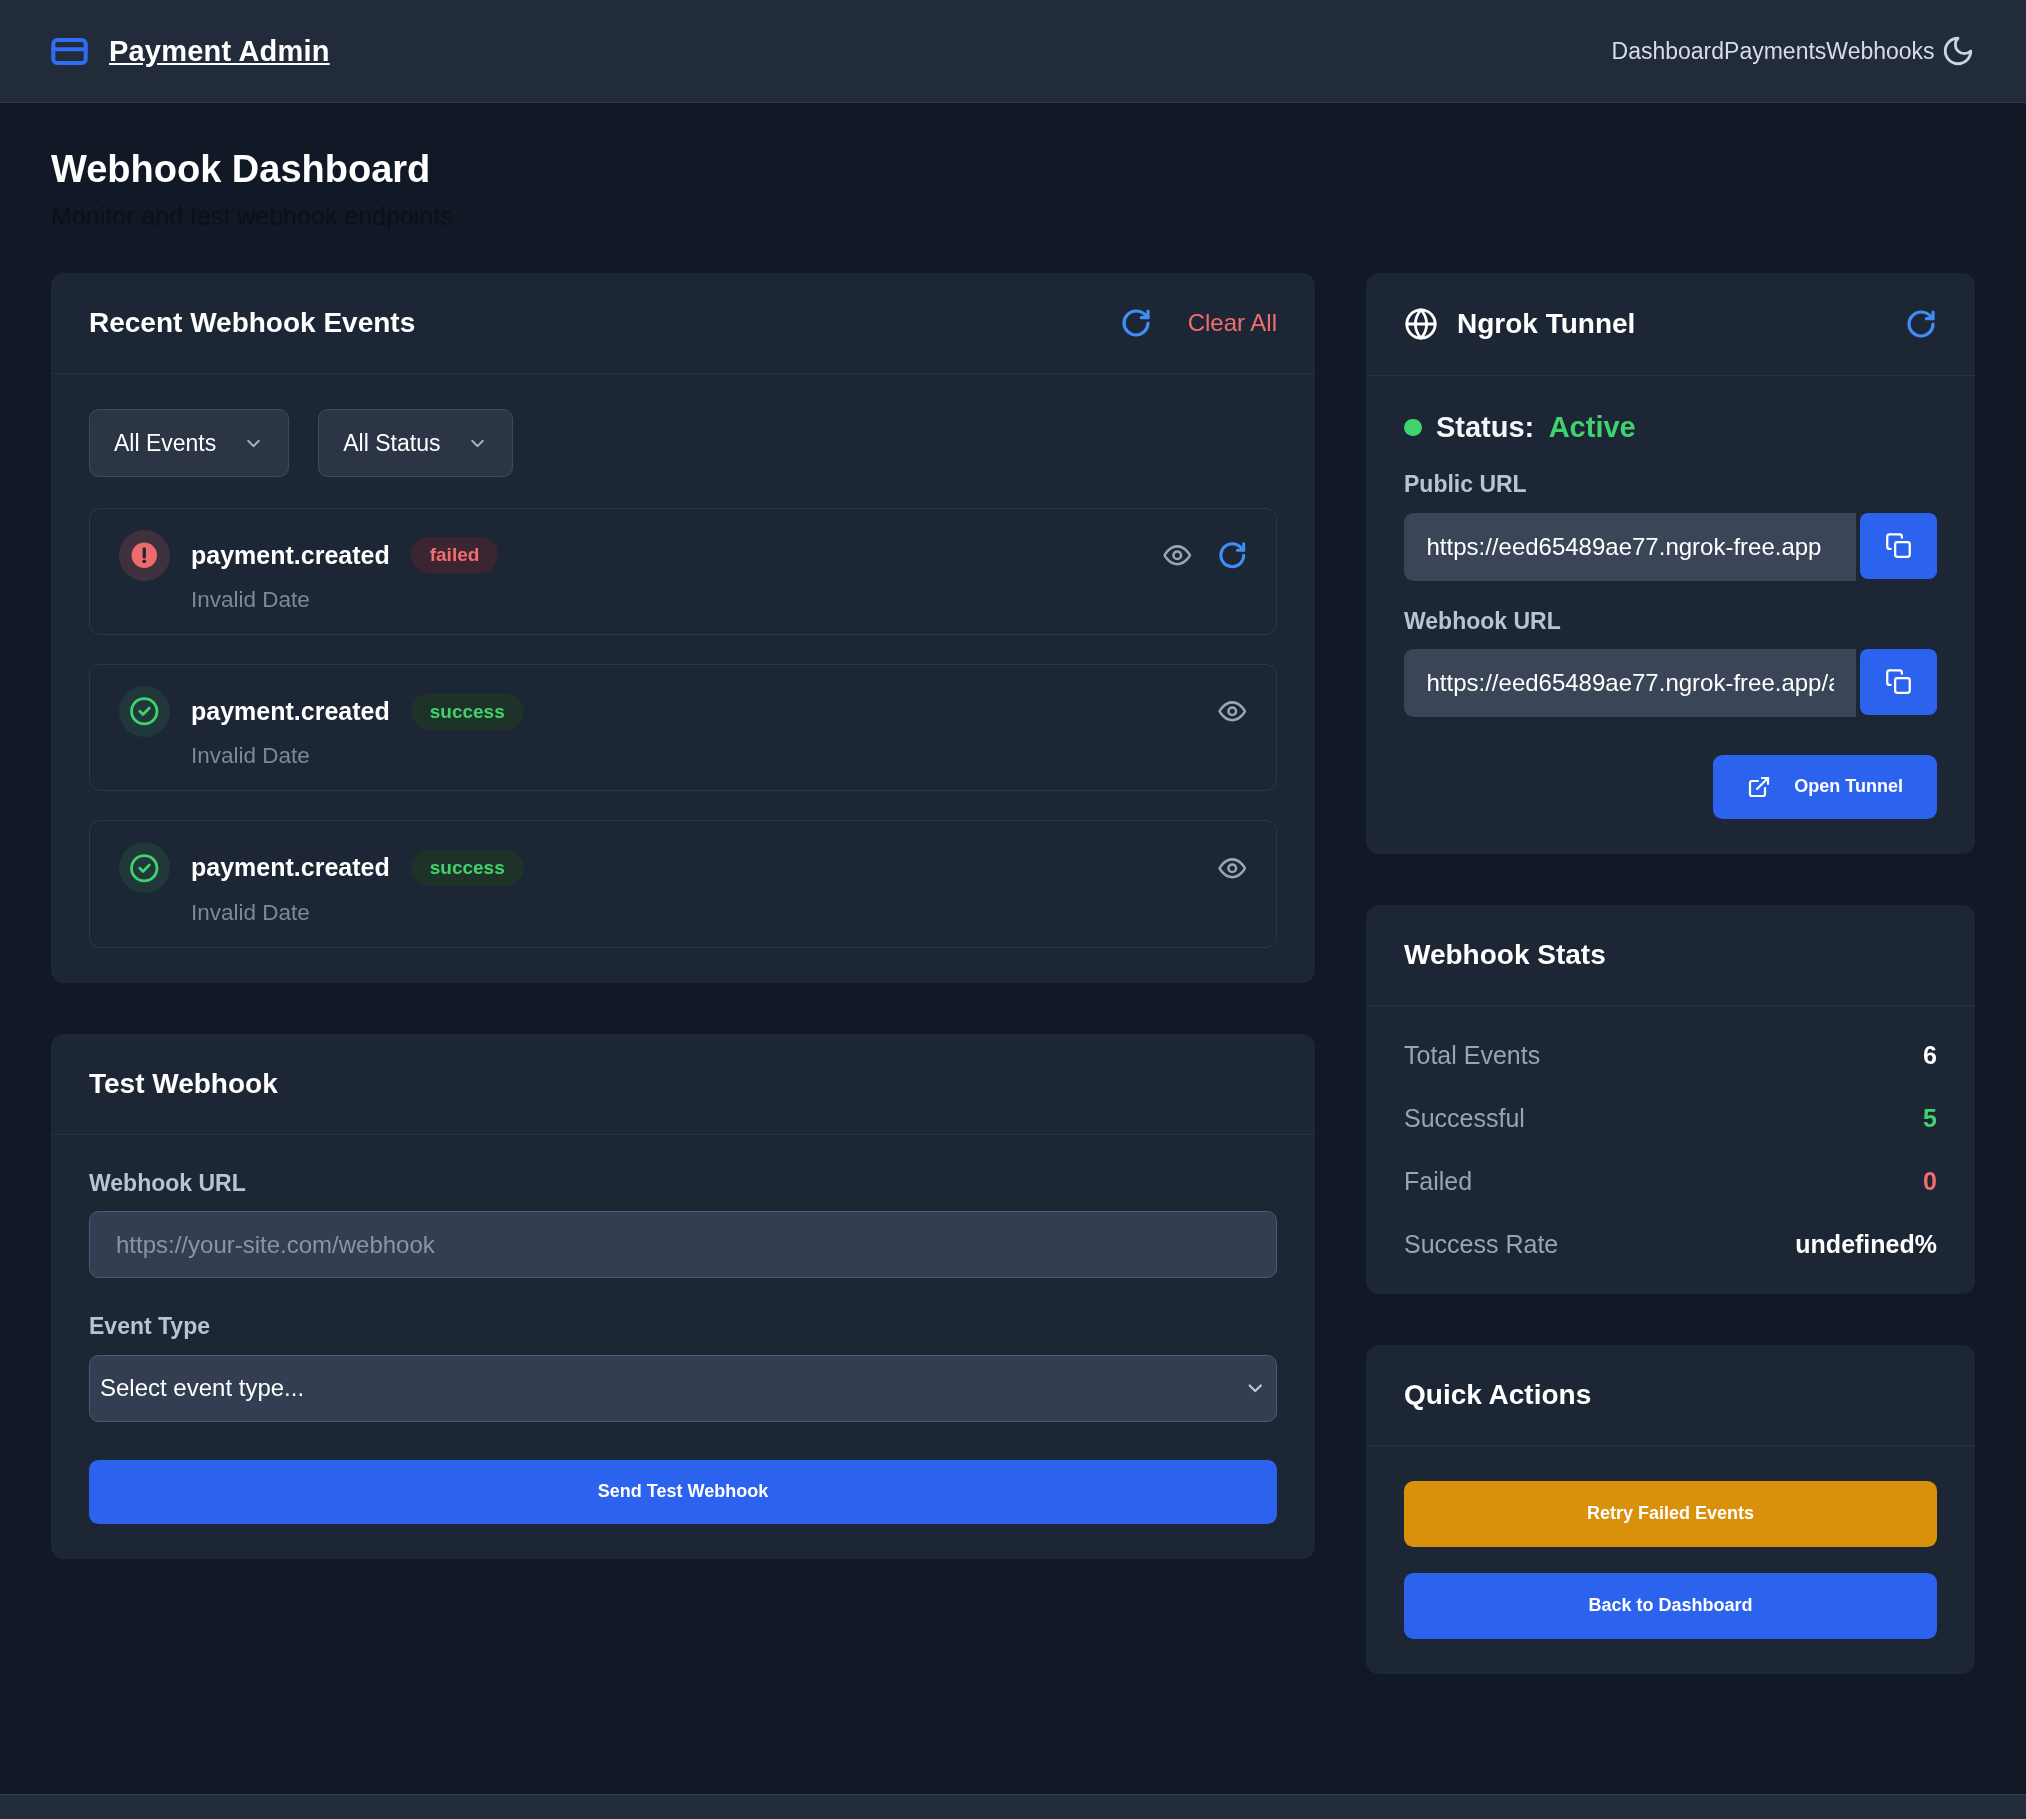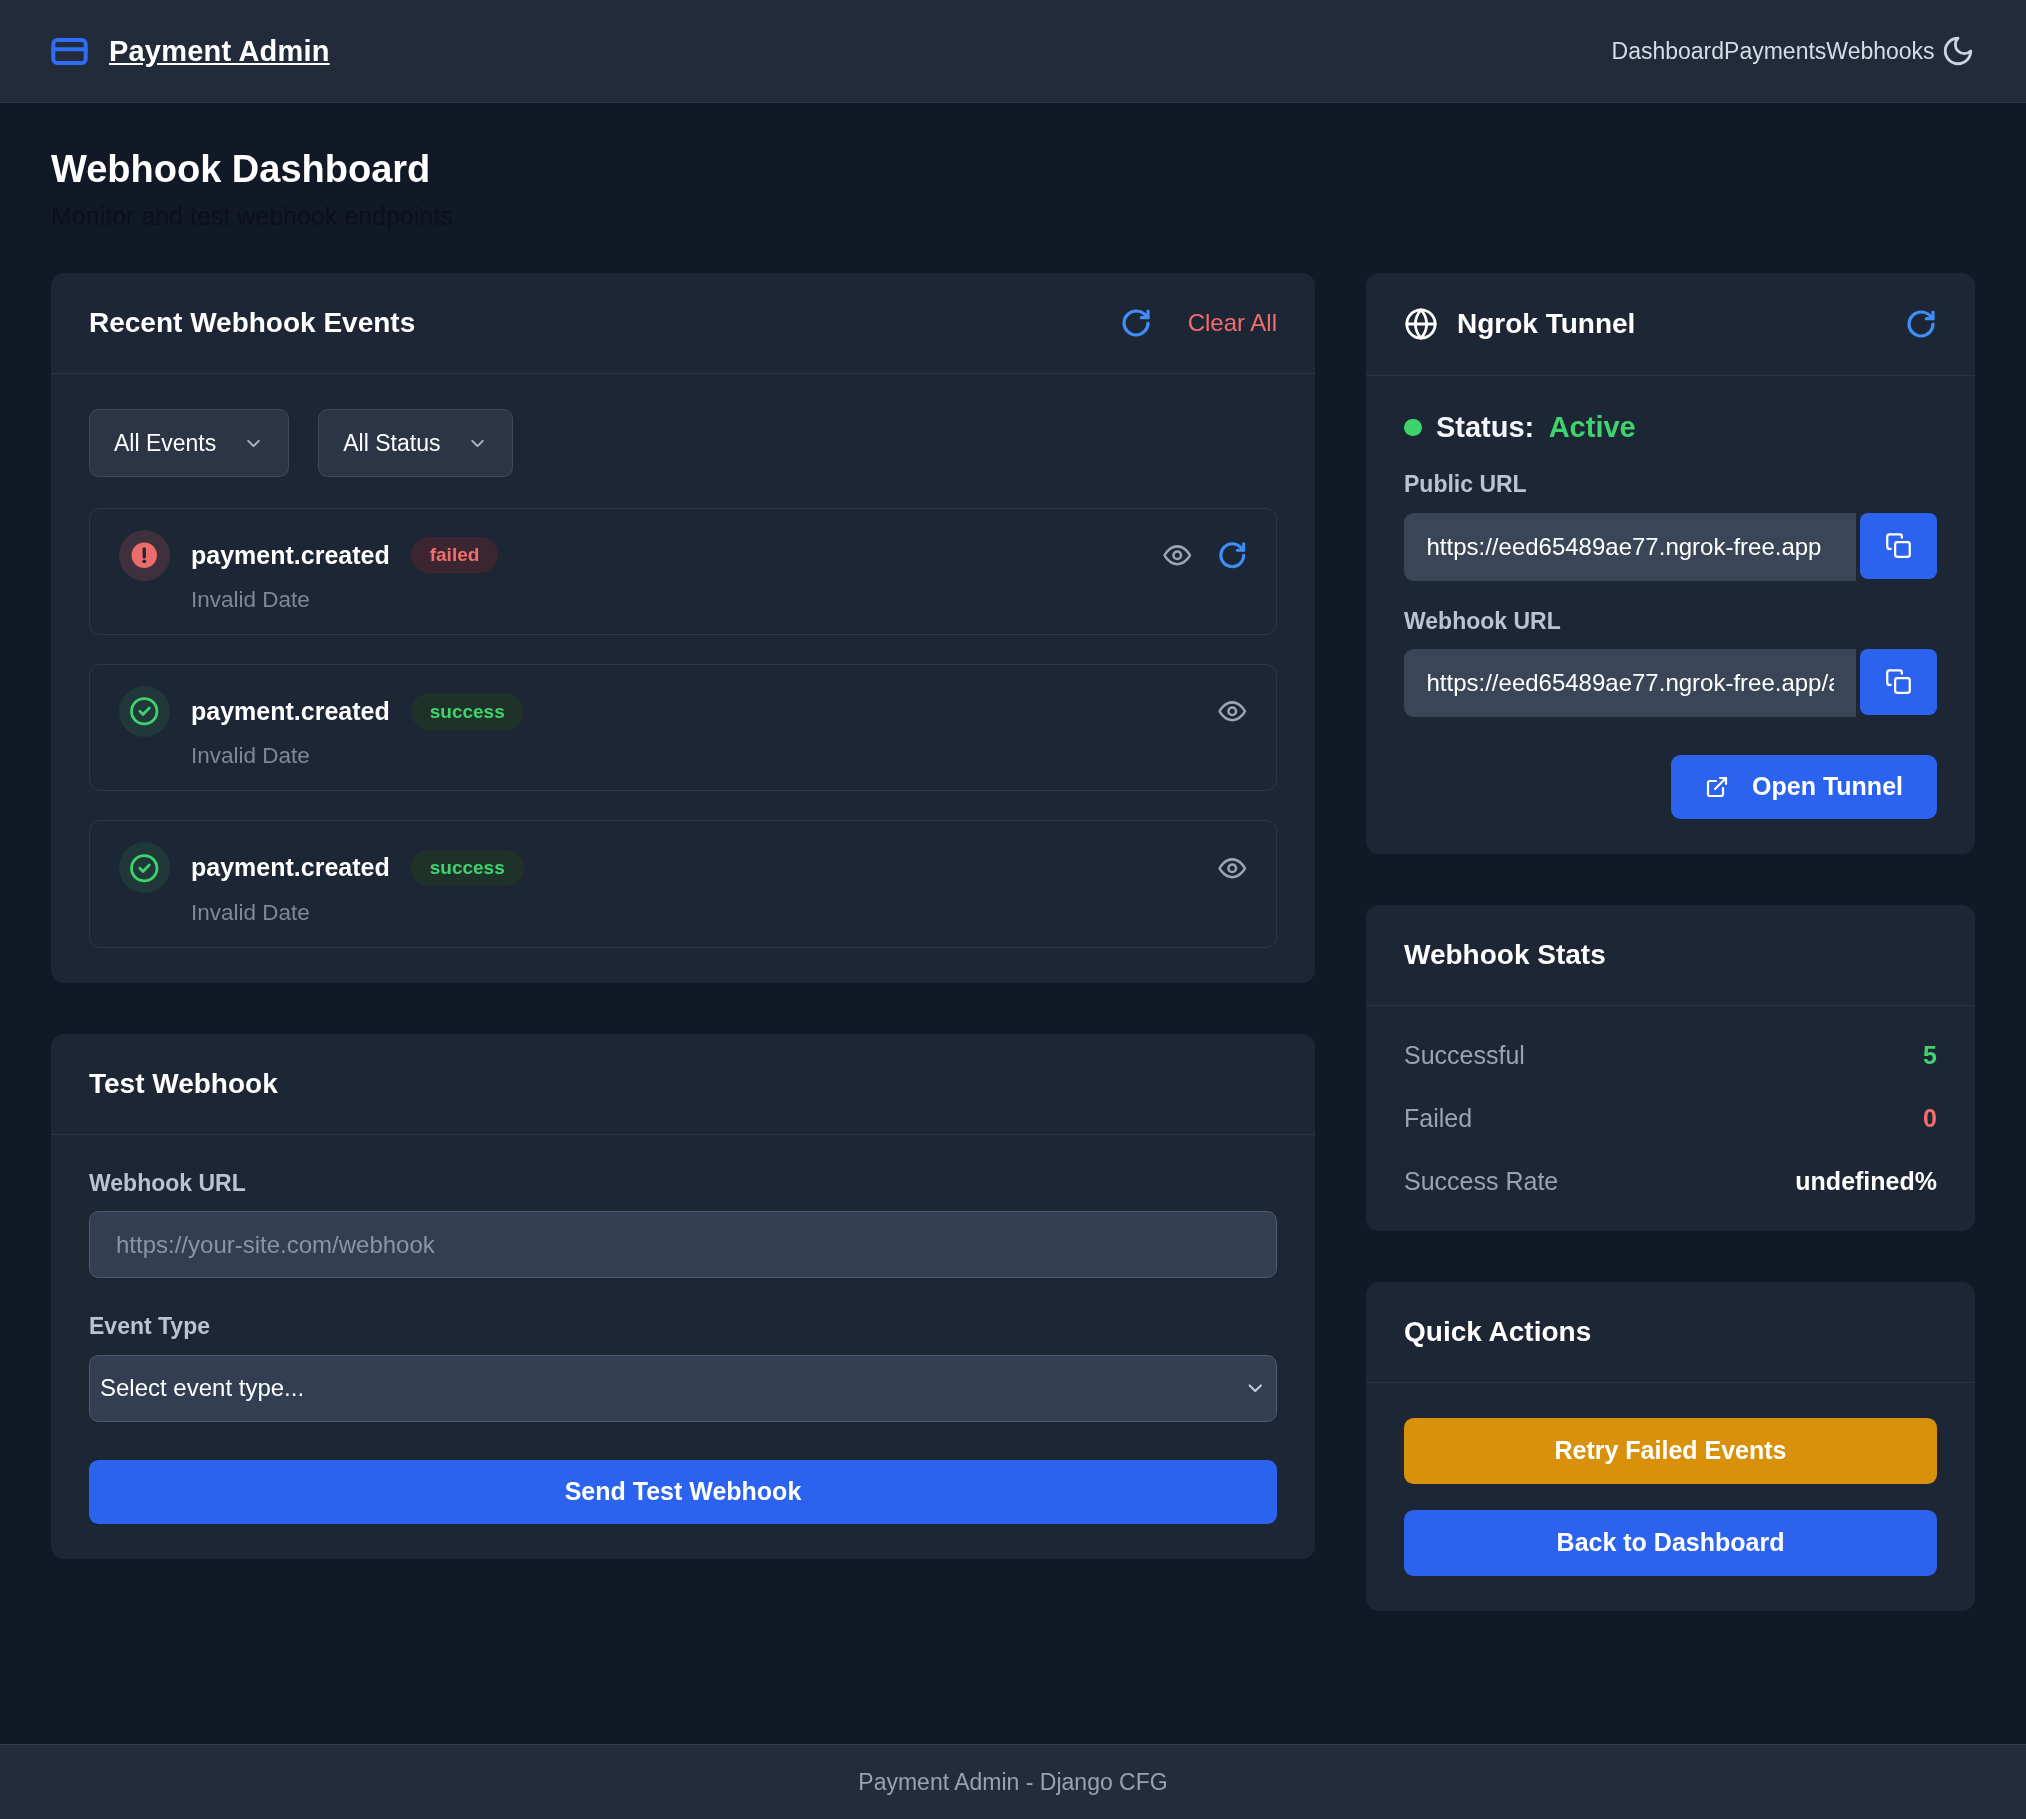--- a/index.html
+++ b/index.html
@@ -88,21 +88,21 @@
   .text-input::placeholder { color:#8a94a6; }
   .mt-field { margin-top:35px; }
   .select-wide {
     display:flex; align-items:center; height:67px; background:#333e52; border:1.6px solid #4d5a71;
     border-radius:9.6px; padding:0 10px; font-size:24px; color:#ffffff; cursor:pointer;
   }
   .select-wide .chev { margin-left:auto; color:#c4ccd8; }
   .btn {
     border:none; border-radius:9.6px; cursor:pointer; font-family:"Liberation Sans", sans-serif;
     display:flex; align-items:center; justify-content:center; gap:23px;
-    font-size:25px; font-weight:bold; color:#ffffff;
+    font-size:18px; font-weight:bold; color:#ffffff;
   }
   .btn-primary { background:var(--accent-blue,#2c63ee); }
   .btn-block { width:100%; height:64px; margin-top:38px; }
 
   
   .status-line { display:flex; align-items:center; gap:14.4px; font-size:29px; font-weight:bold; margin-bottom:27px; }
   .status-dot { width:17.6px; height:17.6px; border-radius:50%; background:var(--success-green,#27c05c); }
   .status-value { color:var(--success-green,#3fd06c); }
   .url-group { display:flex; }
   .url-input {
@@ -394,20 +394,24 @@
           </div>
         </div>
       </section>
 
       <section class="card">
         <div class="card-header">
           <span class="card-title">Webhook Stats</span>
         </div>
         <div class="card-body">
 
+            <div class="stat-row">
+              <span class="stat-label">Total Events</span>
+              <span class="stat-value white">6</span>
+            </div>
 
             <div class="stat-row">
               <span class="stat-label">Successful</span>
               <span class="stat-value green">5</span>
             </div>
 
             <div class="stat-row">
               <span class="stat-label">Failed</span>
               <span class="stat-value red">0</span>
             </div>

